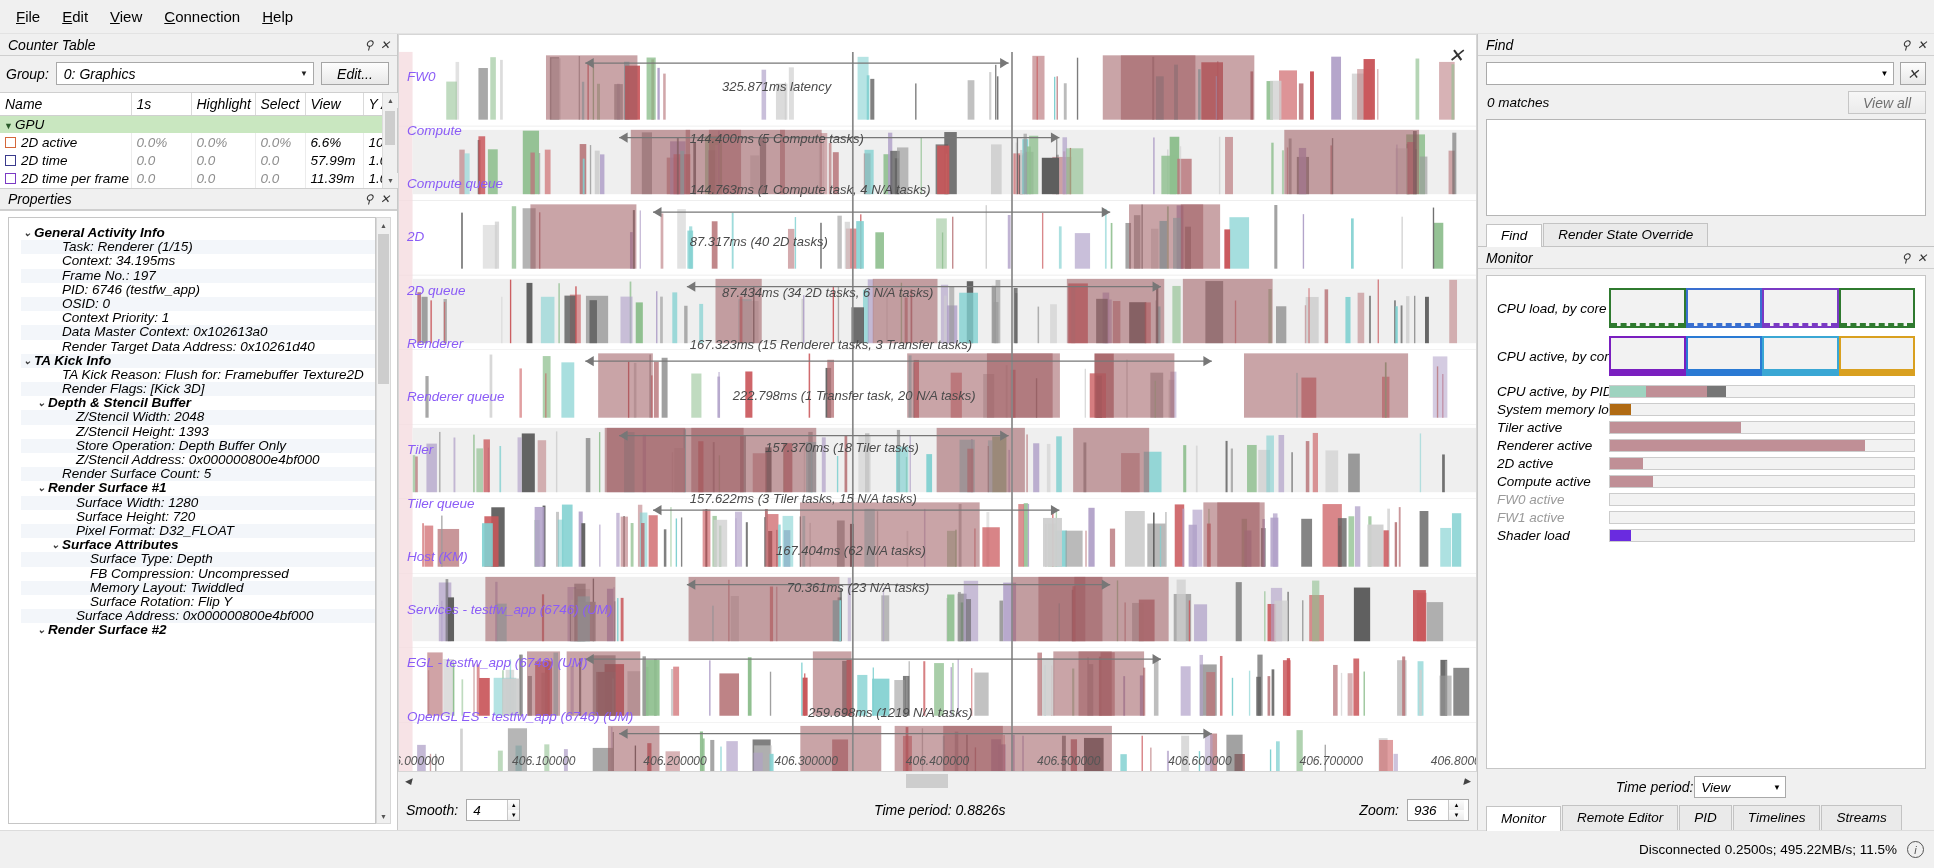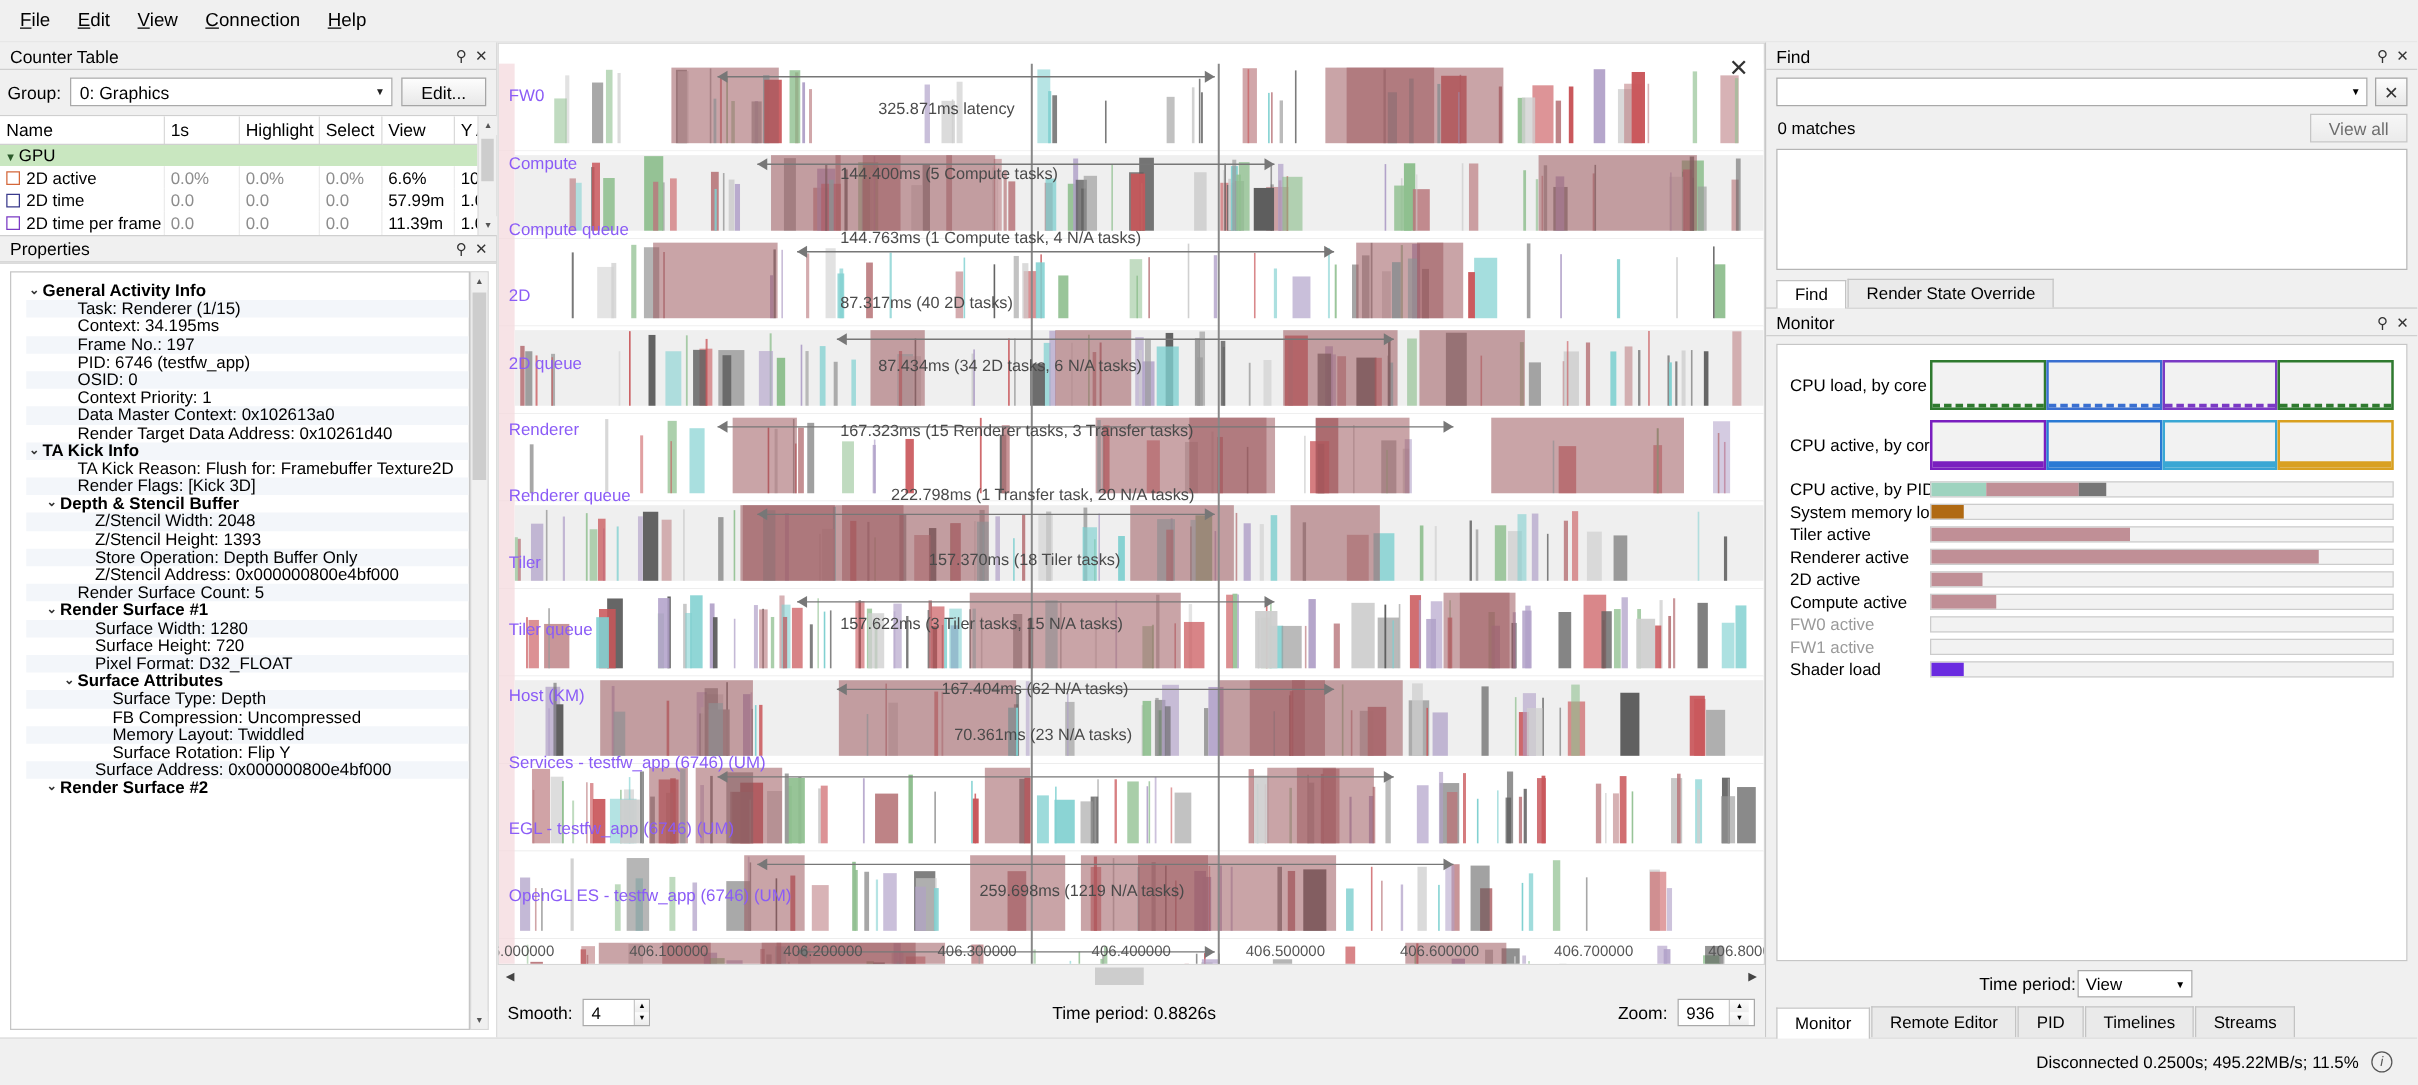--- a/index.html
+++ b/index.html
@@ -19,21 +19,21 @@
     height: 34px; display: flex; align-items: center;
     padding-left: 6px; gap: 2px;
     background: #f0f0f0; border-bottom: 1px solid #e3e3e3;
   }
   .menubar .mi {
     padding: 4px 10px; font-size: 15px; cursor: default; line-height: 1;
   }
   .menubar .mi u { text-decoration: underline; }
 
   
-  .body-row { flex: 1; display: flex; min-height: 0; }
+  .body-row { flex: 1; display: flex; min-height: 0; font-style: italic; }
 
   
   .dock { display: flex; flex-direction: column; background: #f0f0f0; min-height: 0; }
   .dock-title {
     height: 22px; display: flex; align-items: center;
     padding: 0 4px 0 8px; font-size: 14px;
     background: #f0f0f0; border-bottom: 1px solid #cfcfcf;
     position: relative;
   }
   .dock-title .label { flex: 1; white-space: nowrap; overflow: hidden; }
@@ -134,21 +134,21 @@
   .hs-thumb { position:absolute; top:0; height:14px; background:#cdcdcd; }
   .spin {
     height: 22px; background:#fff; border:1px solid #a9a9a9; display:flex; align-items:center;
     font-size: 13.5px; padding-left: 6px;
   }
   .spin .v { min-width: 30px; }
   .spin .btns { display:flex; flex-direction:column; width:16px; height:20px; border-left:1px solid #c8c8c8; margin-left:4px;}
   .spin .btns div { flex:1; display:flex; align-items:center; justify-content:center; font-size:6px; background:linear-gradient(#fcfcfc,#ececec); }
 
   
-  .right-col { width: 522px; display: flex; flex-direction: column; border-left: 1px solid #c8c8c8; background: #f0f0f0; }
+  .right-col { width: 457px; display: flex; flex-direction: column; border-left: 1px solid #c8c8c8; background: #f0f0f0; }
   .find-input-row { display:flex; align-items:center; gap: 6px; padding: 6px 8px; }
   .find-input {
     flex:1; height: 23px; background:#fff; border:1px solid #a9a9a9; display:flex; align-items:center;
     padding-left: 5px; font-size: 13.5px;
   }
   .find-input .arrow { margin-left:auto; width:17px; height:21px; display:flex; align-items:center; justify-content:center; font-size:8px;}
   .icon-btn {
     width: 26px; height: 23px; border:1px solid #a5a5a5; background:linear-gradient(#fdfdfd,#e8e8e8);
     display:flex; align-items:center; justify-content:center; font-size:14px; color:#333;
   }
@@ -177,21 +177,21 @@
     width: 92px; height: 22px; background:#fff; border:1px solid #a9a9a9;
     display:flex; align-items:center; padding-left:6px; font-size:13.5px;
   }
   .tp-combo .arrow { margin-left:auto; width:17px; display:flex; align-items:center; justify-content:center; font-size:8px;}
   .bottom-tabs { display:flex; align-items:flex-end; gap:1px; padding: 0 8px; height: 26px; }
   .bottom-tabs .tab { padding: 4px 14px 5px; }
 
   
   .statusbar {
     height: 38px; display:flex; align-items:center; justify-content:flex-end; gap: 10px;
-    padding: 0 20px; background:#f0f0f0; border-top:1px solid #dcdcdc; font-size: 13.5px;
+    padding: 0 10px; background:#f0f0f0; border-top:1px solid #dcdcdc; font-size: 13.5px;
   }
   .info-ic {
     width:17px; height:17px; border-radius:50%; border:1.4px solid #555; color:#555;
     display:flex; align-items:center; justify-content:center; font-size:11px; font-style:italic;
   }
 </style>
 </head>
 <body>
 
 <div id="app">

